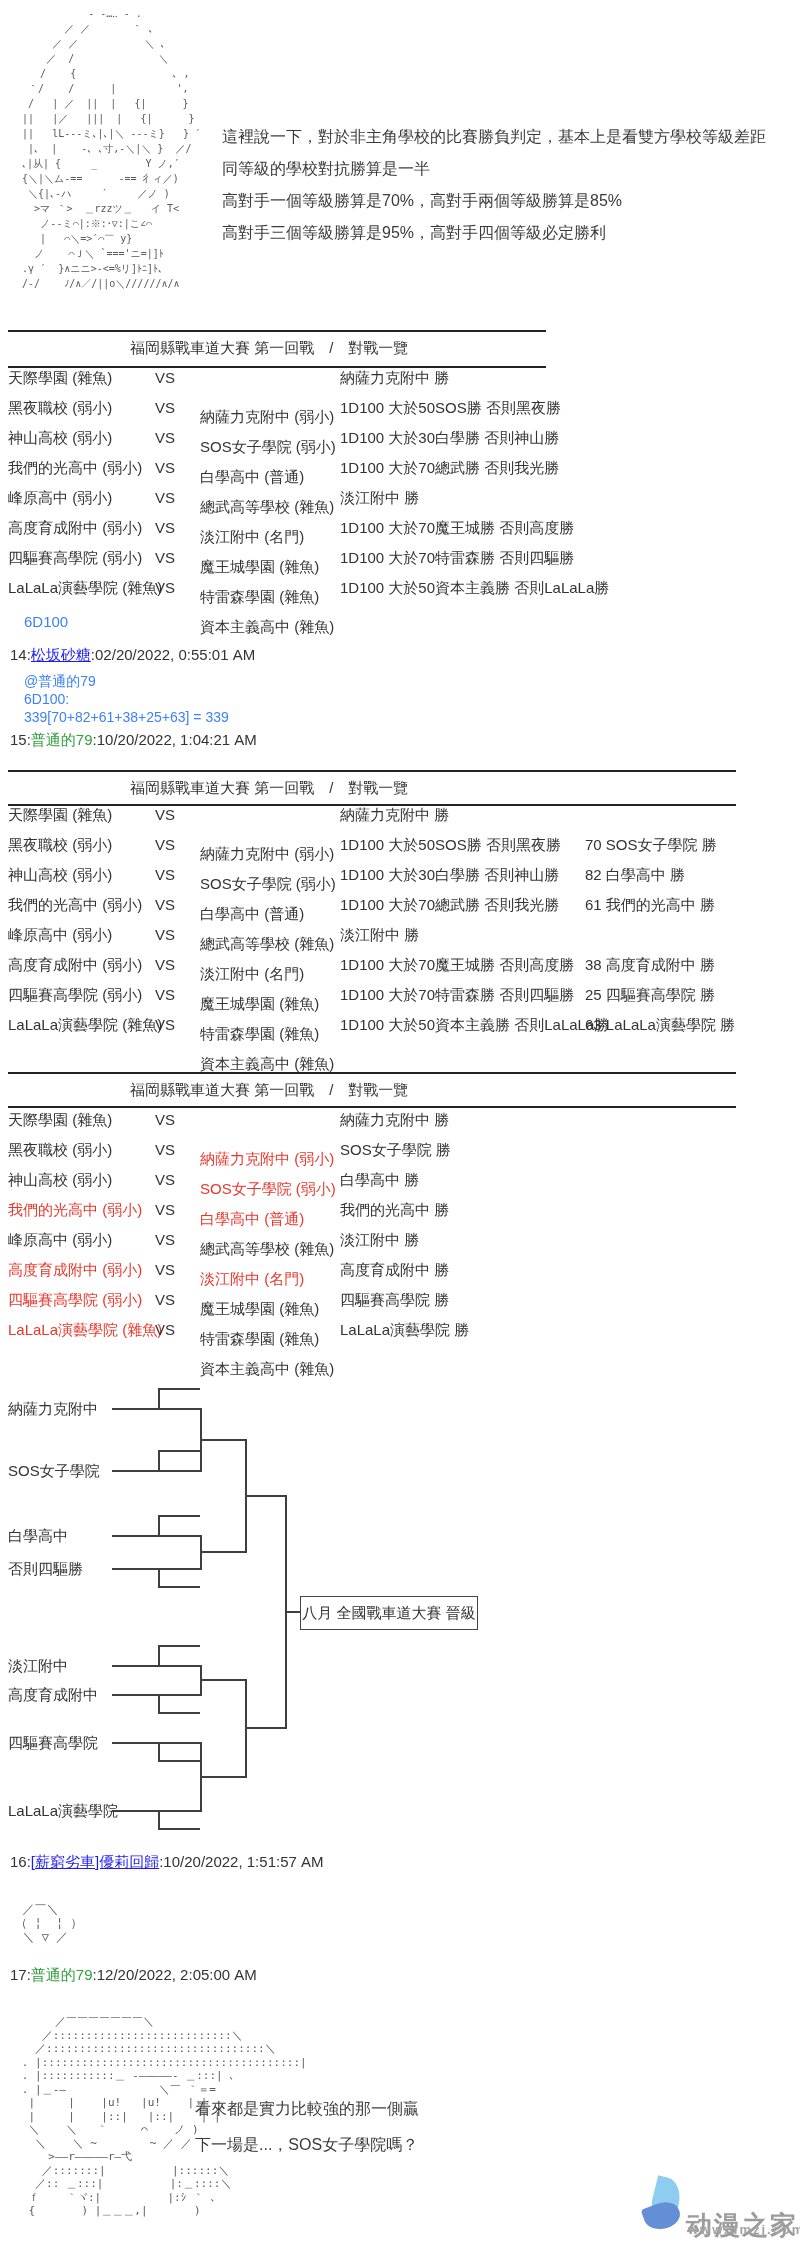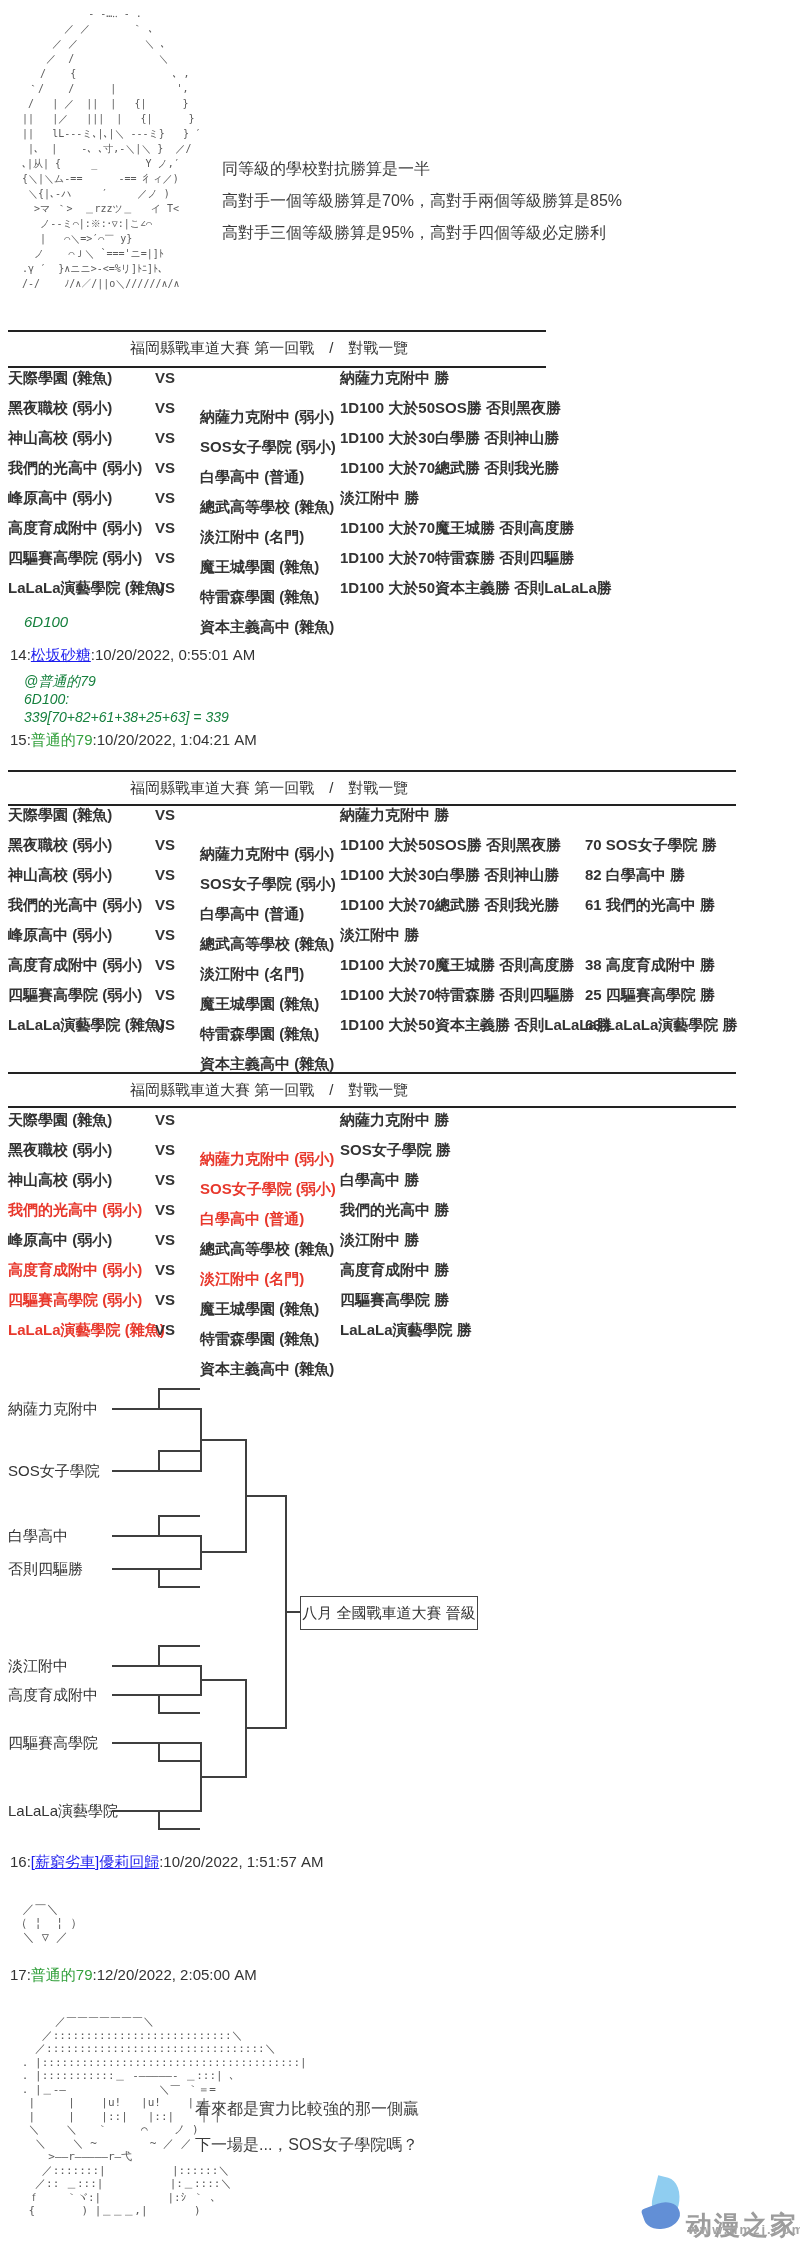--- a/index.html
+++ b/index.html
@@ -8,28 +8,28 @@
   .aa{position:absolute;font-family:"DejaVu Sans Mono",monospace;white-space:pre;color:#5a5a5a;margin:0;}
   .aa.portrait{left:4px;top:6px;font-size:10px;line-height:15px;}
   .aa.smiley{left:8px;top:1902px;font-size:12px;line-height:14px;}
   .aa.figure{left:2px;top:2015px;font-size:11px;line-height:13.5px;}
   .dlg{position:absolute;left:222px;font-size:16px;color:#3b3b3b;white-space:nowrap;}
   .dlg2{position:absolute;left:195px;font-size:16px;color:#3b3b3b;white-space:nowrap;}
   .rankbox{position:absolute;left:214px;top:258px;width:410px;height:32px;border:1px solid #4a4a4a;
            line-height:32px;padding-left:8px;font-size:15px;color:#3b3b3b;white-space:nowrap;}
   .rule{position:absolute;height:2px;background:#222;}
   .tt{position:absolute;left:130px;font-size:15px;color:#333;white-space:nowrap;}
-  .trow{position:absolute;left:0;width:800px;height:18px;font-size:15px;color:#333;font-weight:bold;}
+  .trow{position:absolute;left:0;width:800px;height:18px;font-size:15px;color:#333;}
   .trow span{position:absolute;white-space:nowrap;}
   .c1{left:8px;} .c2{left:155px;} .c3{left:200px;margin-top:39px;} .c4{left:340px;} .c5{left:585px;}
   .red{color:#e8382c;}
   .ph{position:absolute;left:10px;font-size:15px;color:#333;white-space:nowrap;}
   .ph a{color:#1c1cee;text-decoration:underline;}
   .gname{color:#33a03c;}
-  .pbody{position:absolute;left:24px;font-size:14px;color:#15803d;white-space:nowrap;font-style:italic;}
+  .pbody{position:absolute;left:24px;font-size:14px;color:#3b82f6;white-space:nowrap;}
   .bl{position:absolute;background:#3f3f3f;}
   .advbox{position:absolute;left:300px;top:1596px;width:176px;height:32px;border:1px solid #444;
           line-height:32px;text-align:center;font-size:15px;color:#333;white-space:nowrap;}
   .bteam{position:absolute;left:8px;font-size:15px;color:#333;white-space:nowrap;}
   .wm-leaf1{position:absolute;left:653px;top:2178px;width:27px;height:40px;background:#8fcdf0;
             border-radius:0 90% 55% 60%;transform:rotate(14deg);}
   .wm-leaf2{position:absolute;left:644px;top:2203px;width:36px;height:26px;background:#628fd6;
             border-radius:6px 80% 70% 90%;transform:rotate(-20deg);}
   .wm-site{position:absolute;left:686px;top:2190px;font-size:26px;font-weight:bold;color:#9c9c9c;letter-spacing:2px;white-space:nowrap;margin-top:18px;}
   .wm-url{position:absolute;left:688px;top:2222px;font-size:13px;font-weight:bold;color:#a4a4a4;letter-spacing:2px;white-space:nowrap;}
@@ -51,20 +51,21 @@
     |､  |    -､ ､寸,-＼|＼ }  ／/
    ､|从| {     _        Y ノ,′
    {＼|＼ム-==      -== 彳ィ／)
     ＼{|､-ハ     ′     ／ノ )
      &gt;マ ｀&gt;  ＿rzzツ＿   イ T&lt;
       ノ--ミ⌒|:※:･▽:|こ∠⌒
       |   ⌒＼=&gt;′⌒￣ y}
      ノ    ⌒Ｊ＼ `==='ニ=|]ﾄ
    .γ ′  }∧ニニ&gt;-&lt;=%リ]ﾄﾆ]ﾄ､
    /-/    ﾉ/∧／/||o＼//////∧/∧</pre>
+  <div class="dlg" style="top:127px">這裡說一下，對於非主角學校的比賽勝負判定，基本上是看雙方學校等級差距</div>
   <div class="dlg" style="top:159px">同等級的學校對抗勝算是一半</div>
   <div class="dlg" style="top:191px">高對手一個等級勝算是70%，高對手兩個等級勝算是85%</div>
   <div class="dlg" style="top:223px">高對手三個等級勝算是95%，高對手四個等級必定勝利</div>
 
   <div class="rule" style="left:8px;top:330px;width:538px"></div>
   <div class="tt" style="top:339px">福岡縣戰車道大賽 第一回戰　/　對戰一覽</div>
   <div class="rule" style="left:8px;top:366px;width:538px"></div>
 
   <div class="trow" style="top:369px">
     <span class="c1">天際學園 (雜魚)</span>
@@ -109,21 +110,21 @@
     <span class="c4">1D100 大於70特雷森勝 否則四驅勝</span>
   </div>
   <div class="trow" style="top:579px">
     <span class="c1">LaLaLa演藝學院 (雜魚)</span>
     <span class="c2">VS</span>
     <span class="c3">資本主義高中 (雜魚)</span>
     <span class="c4">1D100 大於50資本主義勝 否則LaLaLa勝</span>
   </div>
   <div class="pbody" style="top:613px;font-size:15px">6D100</div>
 
-  <div class="ph" style="top:646px"><span>14:</span><a href="#">松坂砂糖</a><span>:10/20/2022, 0:55:01 AM</span></div>
+  <div class="ph" style="top:646px"><span>14:</span><a href="#">松坂砂糖</a><span>:02/20/2022, 0:55:01 AM</span></div>
   <div class="pbody" style="top:673px">@普通的79</div>
   <div class="pbody" style="top:691px">6D100:</div>
   <div class="pbody" style="top:709px">339[70+82+61+38+25+63] = 339</div>
 
   <div class="ph" style="top:731px"><span>15:</span><span class="gname">普通的79</span><span>:10/20/2022, 1:04:21 AM</span></div>
 
   <div class="rule" style="left:8px;top:770px;width:728px"></div>
   <div class="tt" style="top:779px">福岡縣戰車道大賽 第一回戰　/　對戰一覽</div>
   <div class="rule" style="left:8px;top:804px;width:728px"></div>
 

